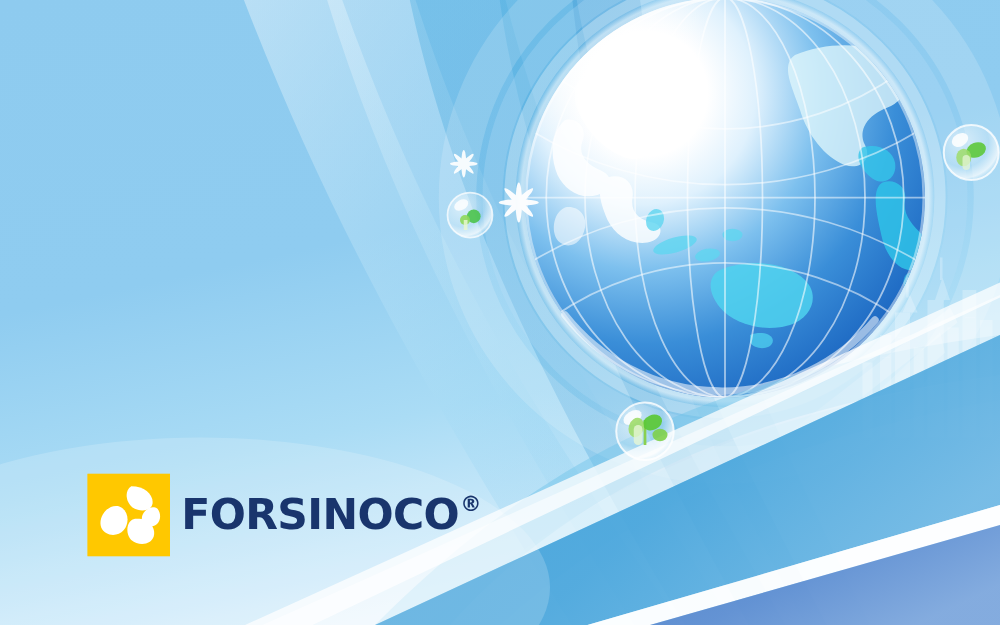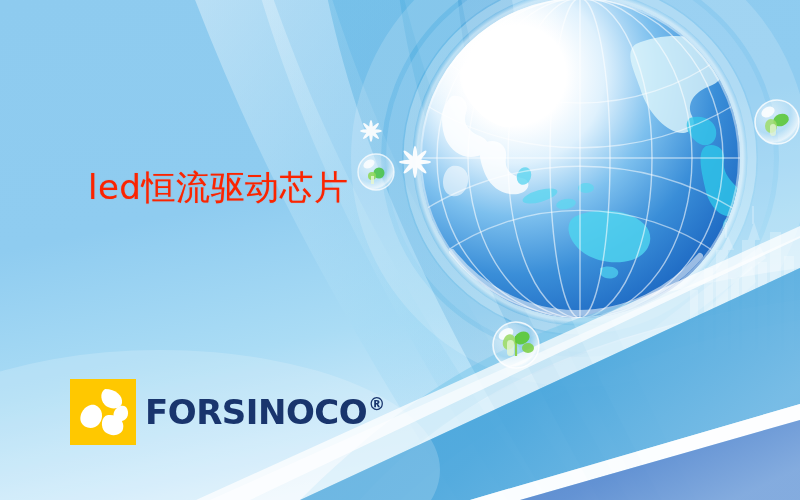--- a/index.html
+++ b/index.html
@@ -364,21 +364,20 @@
         <ellipse cx="781" cy="120" rx="8" ry="6" fill="#5dc83a" opacity="0.9" transform="rotate(-20 781 120)"></ellipse>
         <ellipse cx="771" cy="126" rx="6" ry="7" fill="#9fdc6a" opacity="0.85"></ellipse>
         <rect x="770" y="124" width="6" height="12" rx="3" fill="#e6f6d4" opacity="0.75"></rect>
       </g>
 
       <ellipse cx="160" cy="470" rx="280" ry="120" fill="#ffffff" opacity="0.18"></ellipse>
     </g>
   </svg>
 
   <div class="headline">
-    <div class="headline-line1"><span>led</span><span class="hl-cjk">恒流驱动芯片</span></div>
   </div>
 
   <div id="logo">
     <div id="logoMark">
       <svg viewBox="0 0 66 66" width="66" height="66">
         <rect x="0" y="0" width="66" height="66" fill="#ffc800"></rect>
         <g fill="#ffffff">
           <path d="M 35 10 C 46 10, 53 17, 52 24 C 51 30, 42 31, 36 27 C 31 23, 29 14, 35 10 Z"></path>
           <path d="M 25 26 C 33 29, 34 39, 29 45 C 24 51, 14 50, 11 43 C 8 35, 16 24, 25 26 Z"></path>
           <path d="M 56 28 C 60 33, 58 41, 52 42 C 46 43, 42 38, 44 33 C 46 28, 52 25, 56 28 Z"></path>

